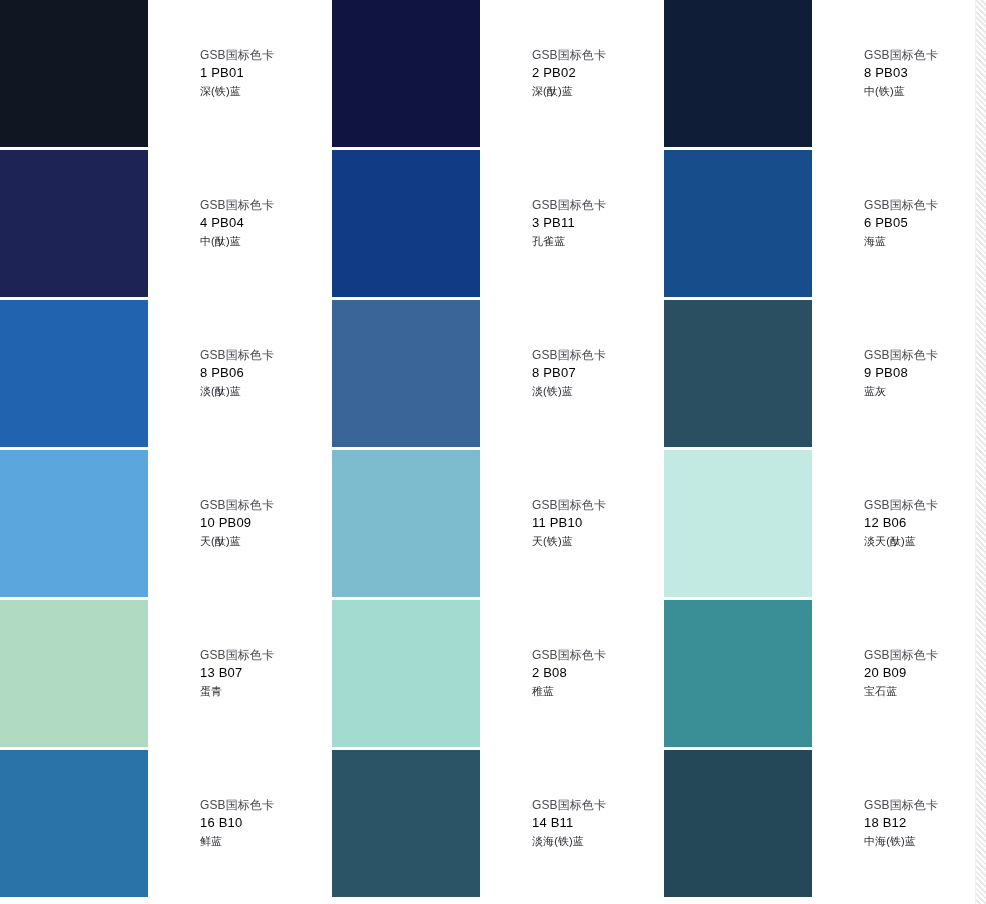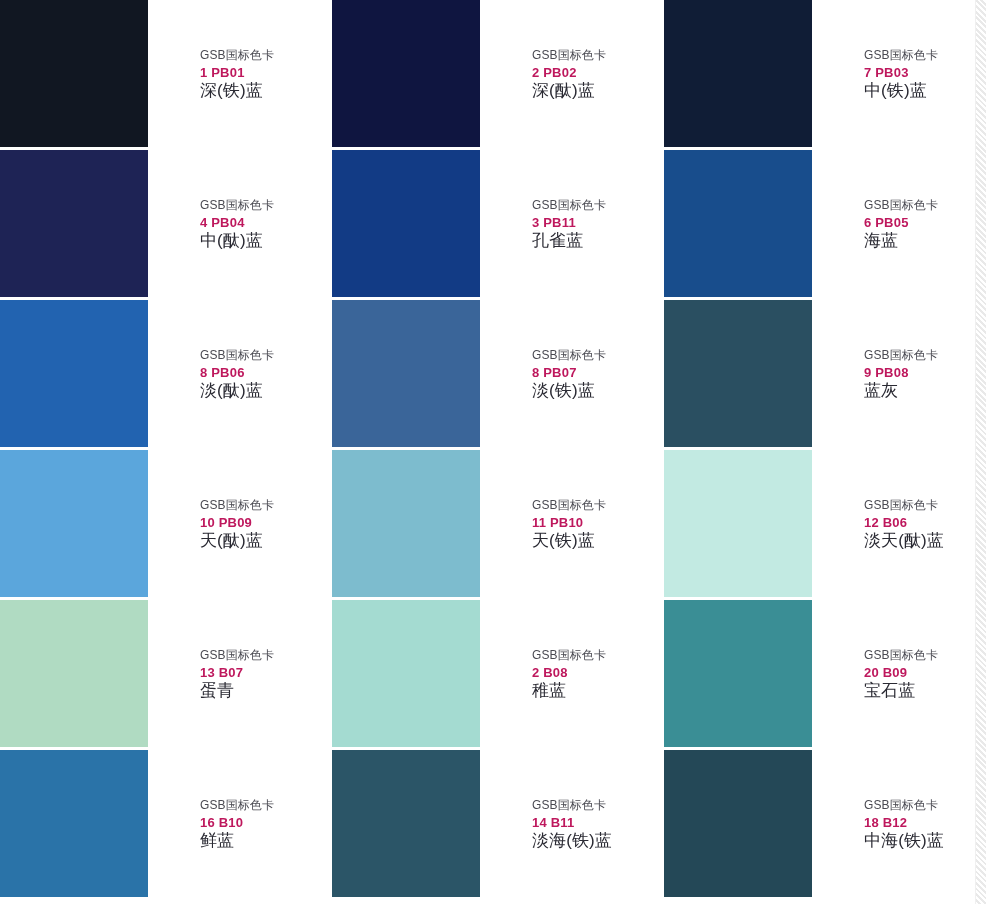--- a/index.html
+++ b/index.html
@@ -51,28 +51,28 @@
     font-size: 12px;
     line-height: 17px;
     color: #4a4a52;
     letter-spacing: 0.1px;
     white-space: nowrap;
   }
 
   .info-code {
     font-size: 13px;
     line-height: 18px;
-    font-weight: bold;
-    color: #be185d;
+    font-weight: normal;
+    color: #000000;
     letter-spacing: 0.2px;
     white-space: nowrap;
   }
 
   .info-name {
-    font-size: 17px;
+    font-size: 11px;
     line-height: 18px;
     color: #2a2a33;
     letter-spacing: 0.1px;
     white-space: nowrap;
   }
 
   
   #page-edge {
     position: absolute;
     top: 0;
@@ -107,21 +107,21 @@
       <div class="chip-info">
         <div class="info-brand">GSB国标色卡</div>
         <div class="info-code">2 PB02</div>
         <div class="info-name">深(酞)蓝</div>
       </div>
     </div>
     <div class="swatch-cell" style="left: 664px; top: 0px; width: 322px; height: 147px;">
       <div class="color-chip" style="background: rgb(16, 29, 54); flex-basis: 148px; width: 148px;"></div>
       <div class="chip-info">
         <div class="info-brand">GSB国标色卡</div>
-        <div class="info-code">7 PB03</div>
+        <div class="info-code">8 PB03</div>
         <div class="info-name">中(铁)蓝</div>
       </div>
     </div>
     <div class="swatch-cell" style="left: 0px; top: 150px; width: 332px; height: 147px;">
       <div class="color-chip" style="background: rgb(30, 35, 85); flex-basis: 148px; width: 148px;"></div>
       <div class="chip-info">
         <div class="info-brand">GSB国标色卡</div>
         <div class="info-code">4 PB04</div>
         <div class="info-name">中(酞)蓝</div>
       </div>

